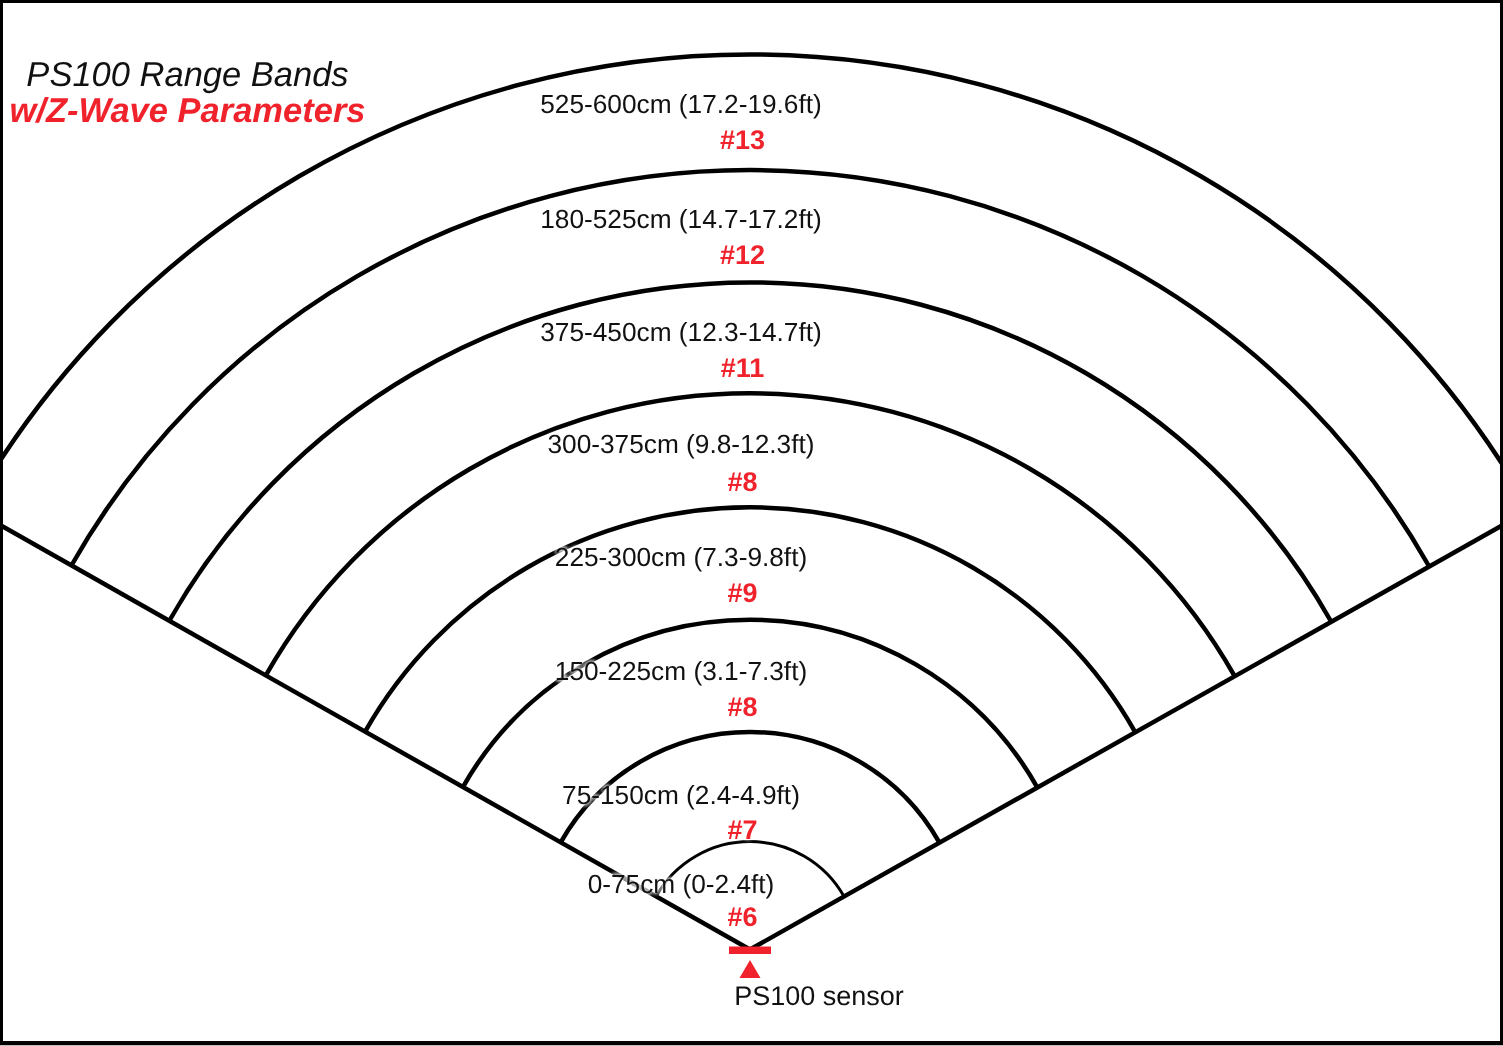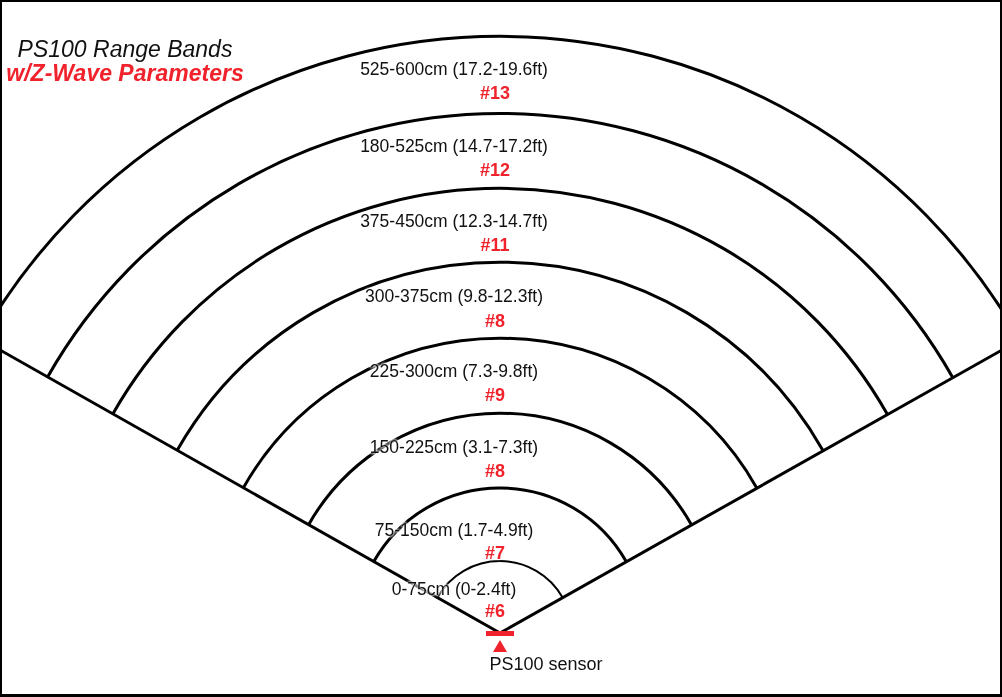--- a/index.html
+++ b/index.html
@@ -57,19 +57,19 @@
 
 <div class="band-label" style="top:285px">300-375cm (9.8-12.3ft)</div>
 <div class="band-param" style="top:310px">#8</div>
 
 <div class="band-label" style="top:360px">225-300cm (7.3-9.8ft)</div>
 <div class="band-param" style="top:384px">#9</div>
 
 <div class="band-label" style="top:436px">150-225cm (3.1-7.3ft)</div>
 <div class="band-param" style="top:460px">#8</div>
 
-<div class="band-label" style="top:519px">75-150cm (1.7-4.9ft)</div>
+<div class="band-label" style="top:519px">75-150cm (2.4-4.9ft)</div>
 <div class="band-param" style="top:542px">#7</div>
 
 <div class="band-label" style="top:578px">0-75cm (0-2.4ft)</div>
 <div class="band-param" style="top:600px">#6</div>
 
 <div class="sensor-label">PS100 sensor</div>
 
 </body></html>

